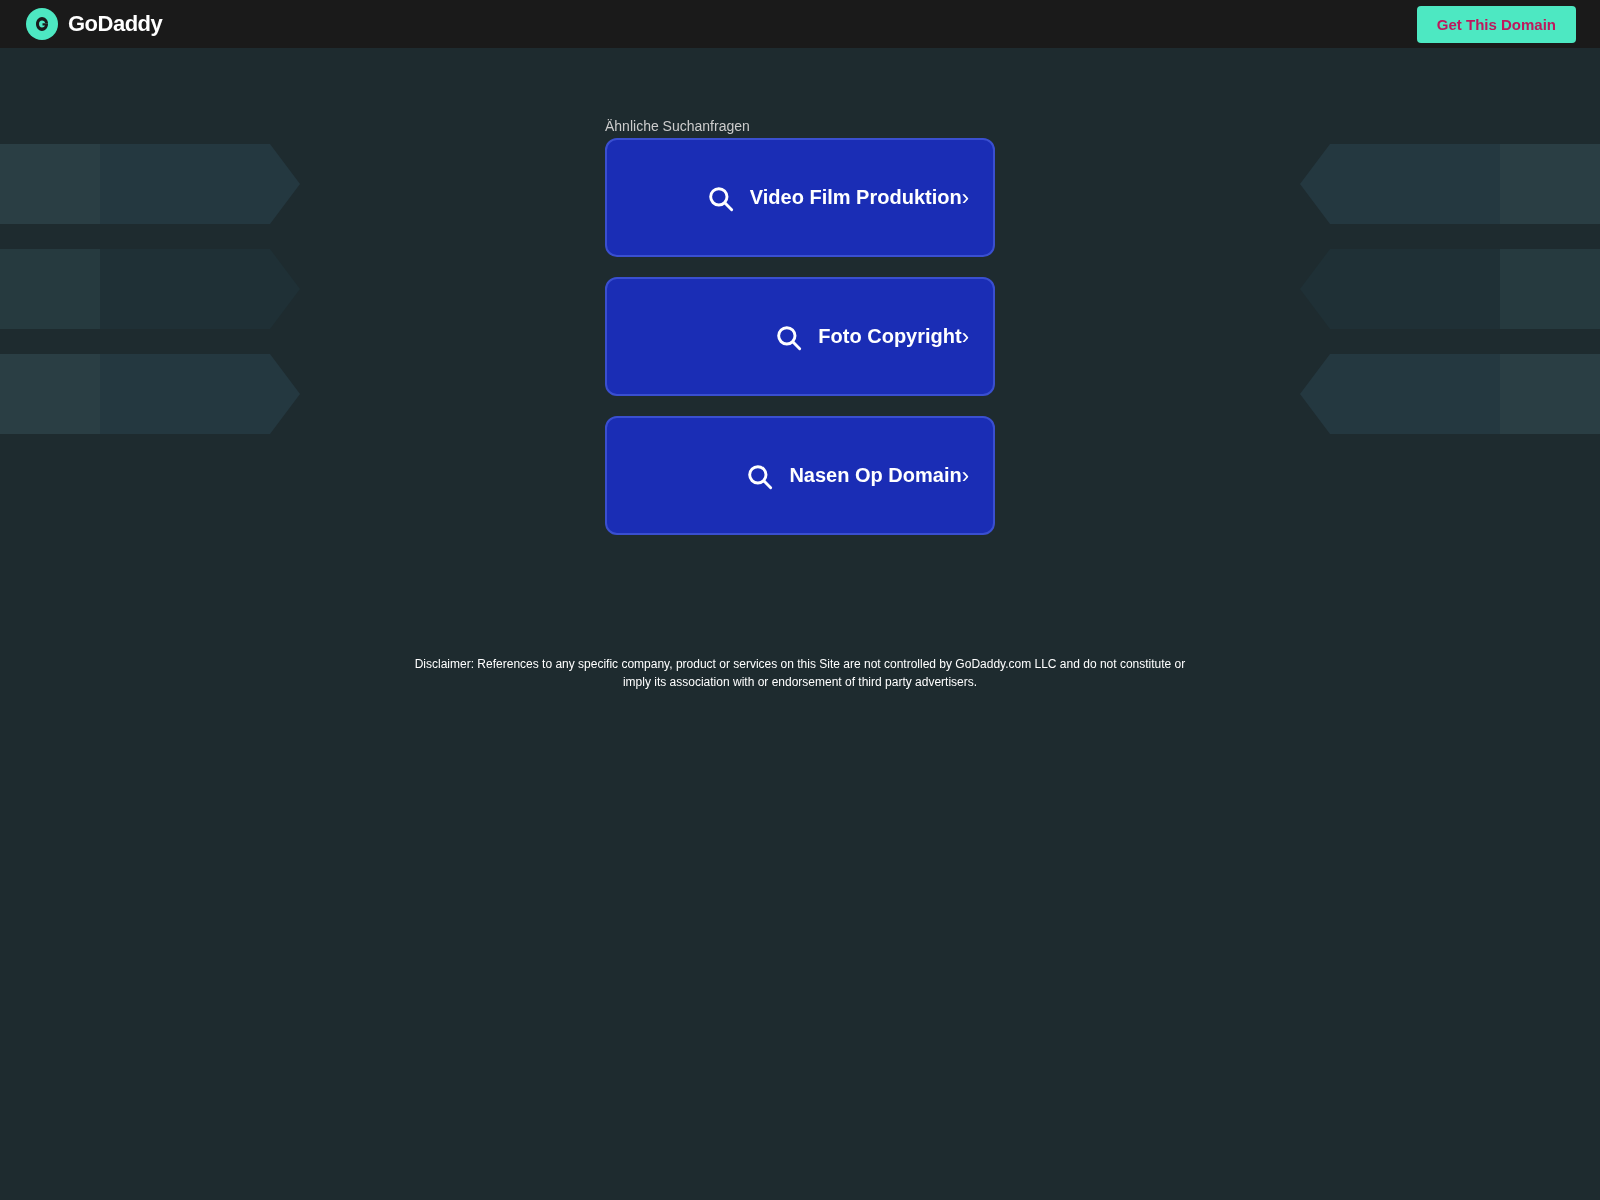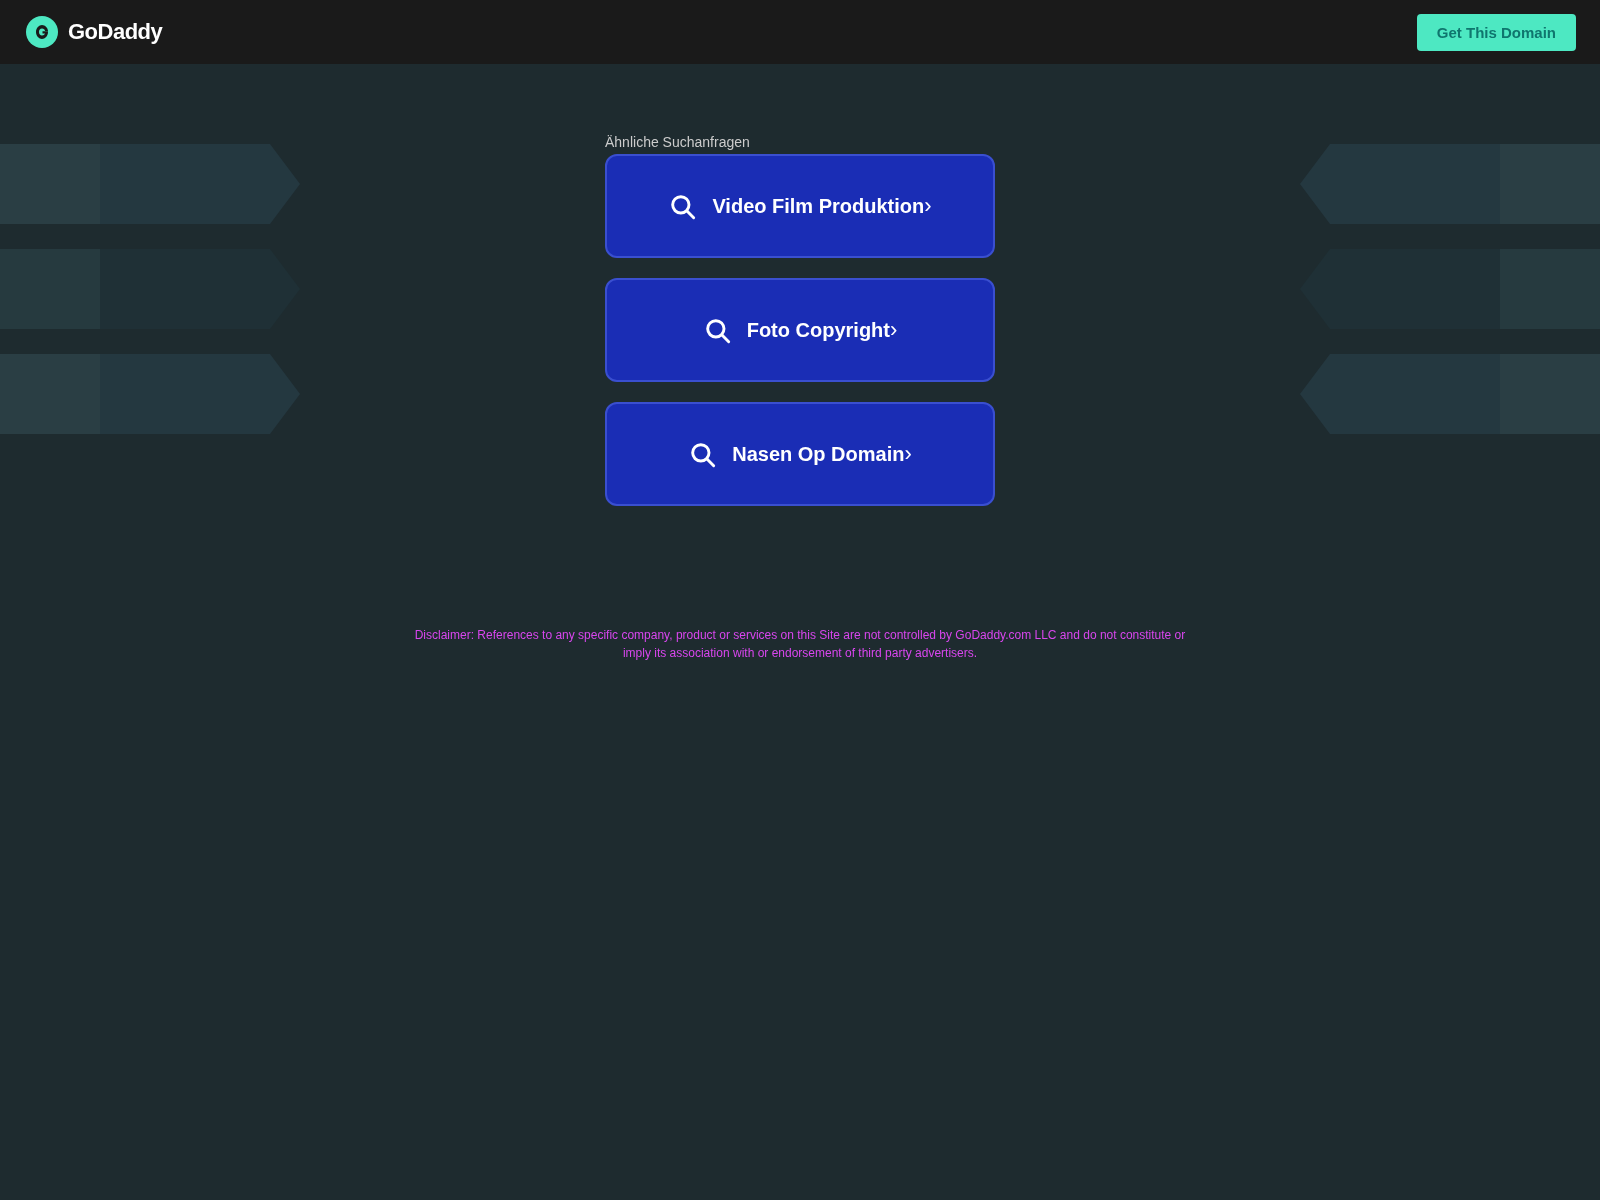--- a/index.html
+++ b/index.html
@@ -8,21 +8,21 @@
       font-family: -apple-system, BlinkMacSystemFont, 'Segoe UI', sans-serif;
       background-color: #1e2b2f;
       min-height: 1200px;
       position: relative;
       overflow-x: hidden;
     }
 
     
     #header {
       background-color: #1a1a1a;
-      height: 64px;
+      height: 48px;
       display: flex;
       align-items: center;
       justify-content: space-between;
       padding: 0 24px;
       position: relative;
       z-index: 10;
     }
 
     #logo-area {
       display: flex;
@@ -55,21 +55,21 @@
       color: #cccccc;
     }
 
     #header-message .bold-part {
       font-weight: 700;
       color: #ffffff;
     }
 
     #get-domain-btn {
       background-color: #4de8c2;
-      color: #0f766e;
+      color: #be185d;
       border: none;
       padding: 10px 20px;
       border-radius: 4px;
       font-size: 15px;
       font-weight: 600;
       cursor: pointer;
       white-space: nowrap;
     }
 
     
@@ -212,23 +212,23 @@
       gap: 20px;
       width: 390px;
     }
 
     .search-card {
       background-color: #1a2db5;
       border: 2px solid #3a4fd0;
       border-radius: 12px;
       display: flex;
       align-items: center;
-      justify-content: center;
+      justify-content: flex-end;
       padding: 0 24px;
-      height: 104px;
+      height: 119px;
       cursor: pointer;
       transition: background-color 0.2s;
     }
 
     .card-left {
       display: flex;
       align-items: center;
       gap: 16px;
     }
 
@@ -265,21 +265,21 @@
       margin-bottom: 10px;
     }
 
     #privacy-link {
       color: #4de8c2;
       text-decoration: underline;
       cursor: pointer;
     }
 
     #disclaimer-text {
-      color: #d946ef;
+      color: #ffffff;
       font-size: 12px;
       max-width: 800px;
       margin: 16px auto;
       line-height: 1.5;
     }
   </style>
 </head>
 <body>
 
 <div id="header">

